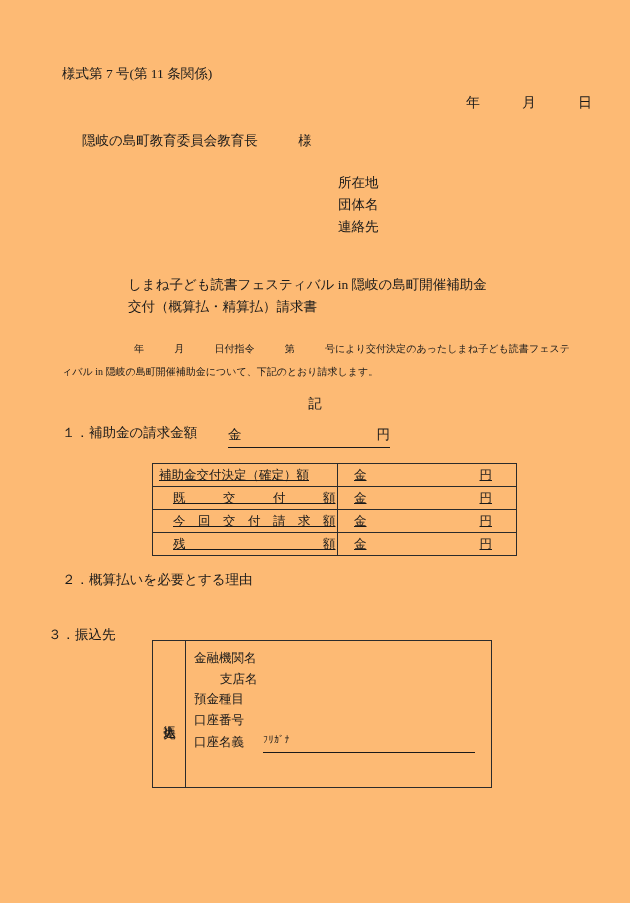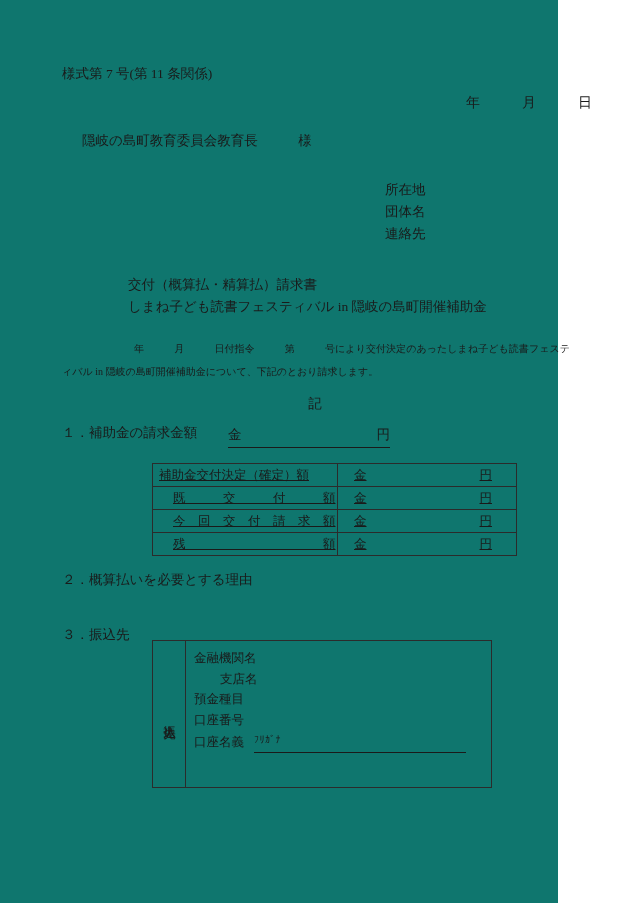--- a/index.html
+++ b/index.html
@@ -12,35 +12,35 @@
     height: 903px;
     position: relative;
     font-family: "Liberation Serif", "DejaVu Serif", serif;
     color: #1a1a1a;
     font-size: 13px;
     overflow: hidden;
   }
   .page {
     position: absolute;
     left: 0; top: 0;
-    width: 558px;
+    width: 630px;
     height: 903px;
-    background: #0f766e;
+    background: #fdba74;
   }
 
   
   .abs { position: absolute; white-space: pre; line-height: 1; }
 
   
   #form-number { left: 62px; top: 67px; font-size: 13.5px; }
   #date-line   { left: 466px; top: 96px; font-size: 14px; letter-spacing: 0; }
   #addressee   { left: 70px; top: 134px; font-size: 13.5px; padding-left: 12px; }
 
   
-  .applicant-block { position: absolute; left: 338px; top: 179px; margin-left: 47px; }
+  .applicant-block { position: absolute; left: 338px; top: 172px; }
   .applicant-line { font-size: 13.5px; line-height: 22px; white-space: pre; }
 
   
   .title-block { position: absolute; left: 128px; top: 274px; }
   .title-line { font-size: 13.5px; line-height: 22px; white-space: pre; }
 
   
   .body-para {
     position: absolute;
     left: 62px; top: 337px;
@@ -98,21 +98,21 @@
     display: flex;
     justify-content: space-between;
     padding: 0 18px 0 10px;
     white-space: pre;
   }
 
   
   #item2 { left: 62px; top: 573px; }
 
   
-  #item3 { left: 62px; top: 628px; }
+  #item3 { left: 48px; top: 628px; }
 
   
   #bank-table {
     position: absolute;
     left: 152px; top: 640px;
     width: 340px;
     height: 148px;
     table-layout: fixed;
   }
   #bank-table td {
@@ -132,21 +132,21 @@
     line-height: 1.05;
     letter-spacing: 1px;
     white-space: pre;
   }
   #bank-table td.bank-fields {
     padding: 7px 16px 7px 8px;
     vertical-align: top;
   }
   .bank-row { line-height: 20.5px; white-space: pre; }
   .bank-row.indent { padding-left: 26px; }
-  .kouza-row { display: flex; align-items: flex-end; white-space: pre; }
+  .kouza-row { display: flex; align-items: flex-end; white-space: pre; justify-content: space-between; }
   .furigana-underline {
     display: inline-block;
     border-bottom: 1px solid #1a1a1a;
     width: 212px;
     margin-left: 10px;
     font-size: 10px;
     font-family: Liberation Sans, sans-serif;
     letter-spacing: 0.5px;
     padding-bottom: 1px;
   }
@@ -162,22 +162,22 @@
 
   <div class="abs" id="addressee">隠岐の島町教育委員会教育長　　　様</div>
 
   <div class="applicant-block">
     <div class="applicant-line">所在地</div>
     <div class="applicant-line">団体名</div>
     <div class="applicant-line">連絡先</div>
   </div>
 
   <div class="title-block">
+    <div class="title-line">しまね子ども読書フェスティバル in 隠岐の島町開催補助金</div>
     <div class="title-line">交付（概算払・精算払）請求書</div>
-    <div class="title-line">しまね子ども読書フェスティバル in 隠岐の島町開催補助金</div>
   </div>
 
   <div class="body-para">年　　　月　　　日付指令　　　第　　　号により交付決定のあったしまね子ども読書フェスティバル in 隠岐の島町開催補助金について、下記のとおり請求します。</div>
 
   <div class="abs" id="ki-mark">記</div>
 
   <div class="abs item-heading" id="item1">１．補助金の請求金額</div>
   <div id="item1-amount">
     <span>金</span>
     <span>円</span>

